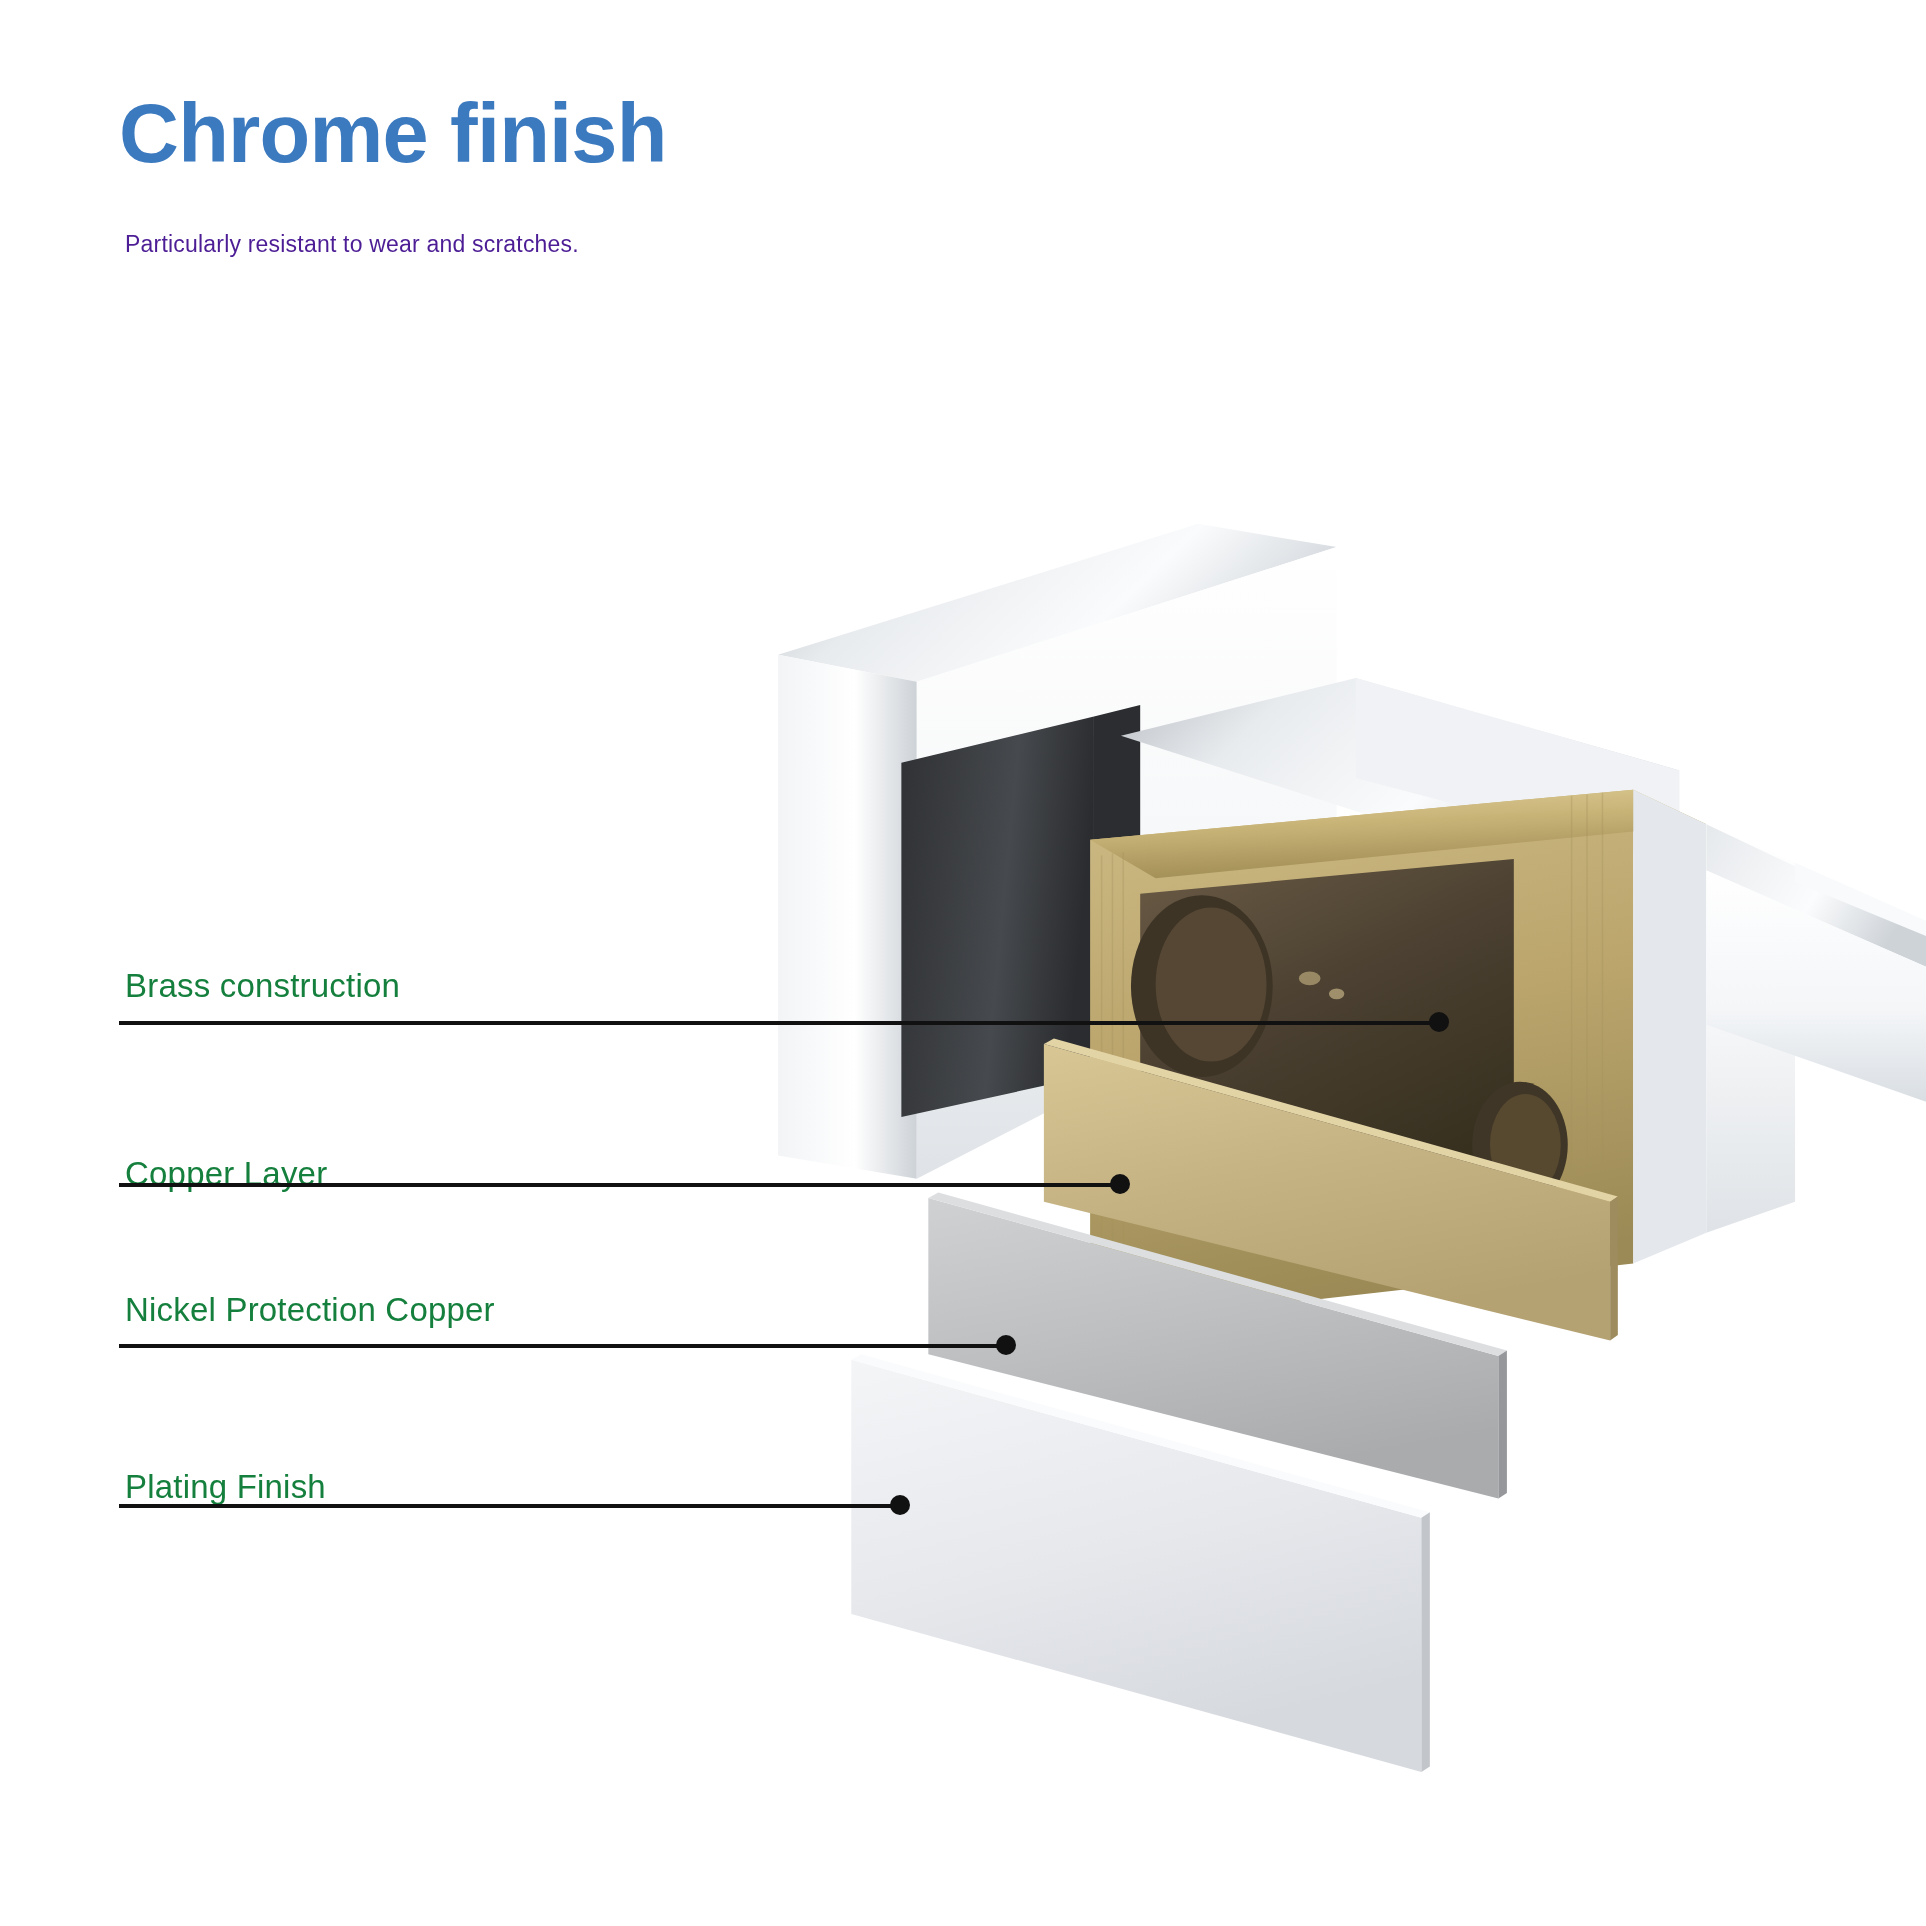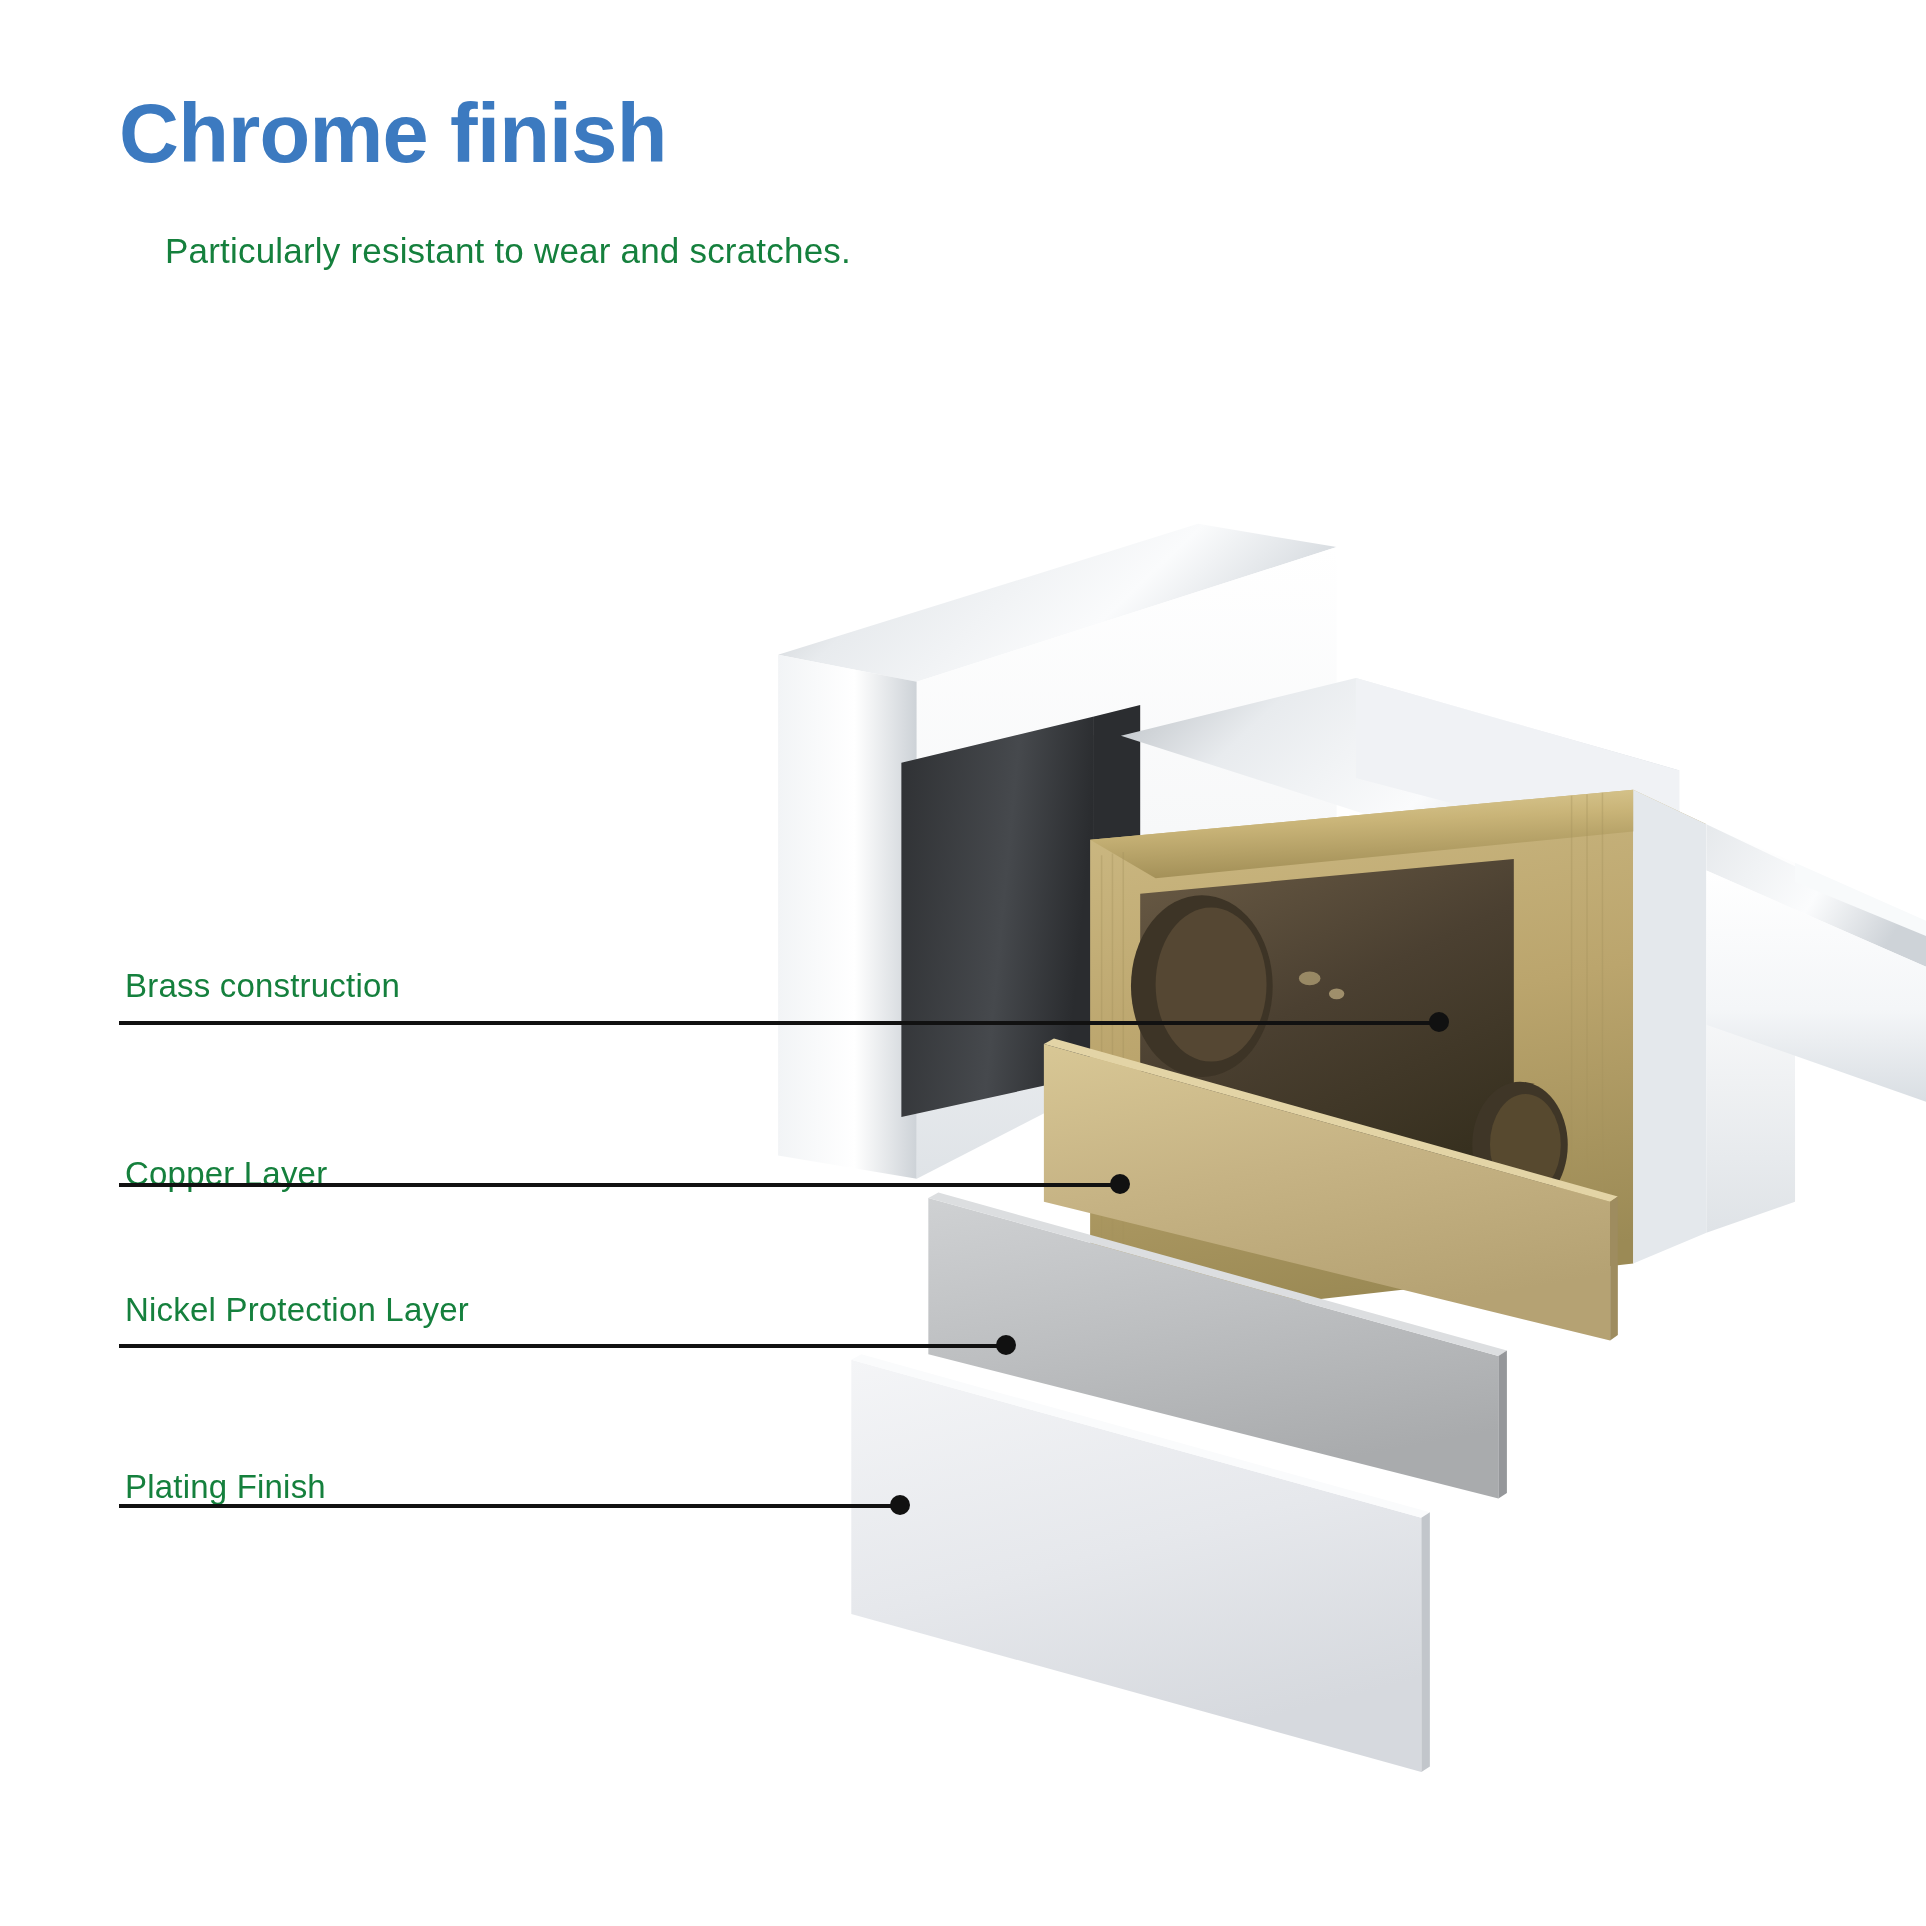--- a/index.html
+++ b/index.html
@@ -12,23 +12,22 @@
   .page { position: relative; width: 1926px; height: 1926px; background: #fff; }
 
   
   .title {
     position: absolute; left: 119px; top: 92px;
     font-size: 83px; font-weight: 700; letter-spacing: -0.8px;
     color: #3c7ac0; line-height: 1;
   }
   .subtitle {
     position: absolute; left: 125px; top: 231px;
-    font-size: 35px; font-weight: 400; color: #15803d;
+    font-size: 23px; font-weight: 400; color: #4c1d95;
     letter-spacing: 0.2px;
-    margin-left: 40px;
   }
 
   
   .badge { position: absolute; left: 108px; top: 312px; width: 401px; height: 247px; }
   .badge svg { display: block; }
 
   
   .label {
     position: absolute;
     font-size: 33px; font-weight: 400; color: #15803d;
@@ -193,21 +192,21 @@
   </div>
 
   <div class="label" id="cl0-label" style="left: 125px; top: 967px;">Brass construction</div>
   <div class="leader" id="cl0-line" style="left: 119px; top: 1021px; width: 1321px;"></div>
   <div class="dot" id="cl0-dot" style="left: 1429px; top: 1012px;"></div>
 
   <div class="label" id="cl1-label" style="left: 125px; top: 1129px; margin-top: 26px;">Copper Layer</div>
   <div class="leader" id="cl1-line" style="left: 119px; top: 1183px; width: 1002px;"></div>
   <div class="dot" id="cl1-dot" style="left: 1110px; top: 1174px;"></div>
 
-  <div class="label" id="cl2-label" style="left: 125px; top: 1291px;">Nickel Protection Layer</div>
+  <div class="label" id="cl2-label" style="left: 125px; top: 1291px;">Nickel Protection Copper</div>
   <div class="leader" id="cl2-line" style="left: 119px; top: 1344px; width: 888px;"></div>
   <div class="dot" id="cl2-dot" style="left: 996px; top: 1335px;"></div>
 
   <div class="label" id="cl3-label" style="left: 125px; top: 1452px; margin-top: 16px;">Plating Finish</div>
   <div class="leader" id="cl3-line" style="left: 119px; top: 1504px; width: 782px;"></div>
   <div class="dot" id="cl3-dot" style="left: 890px; top: 1495px;"></div>
 
 </div>
 
 

